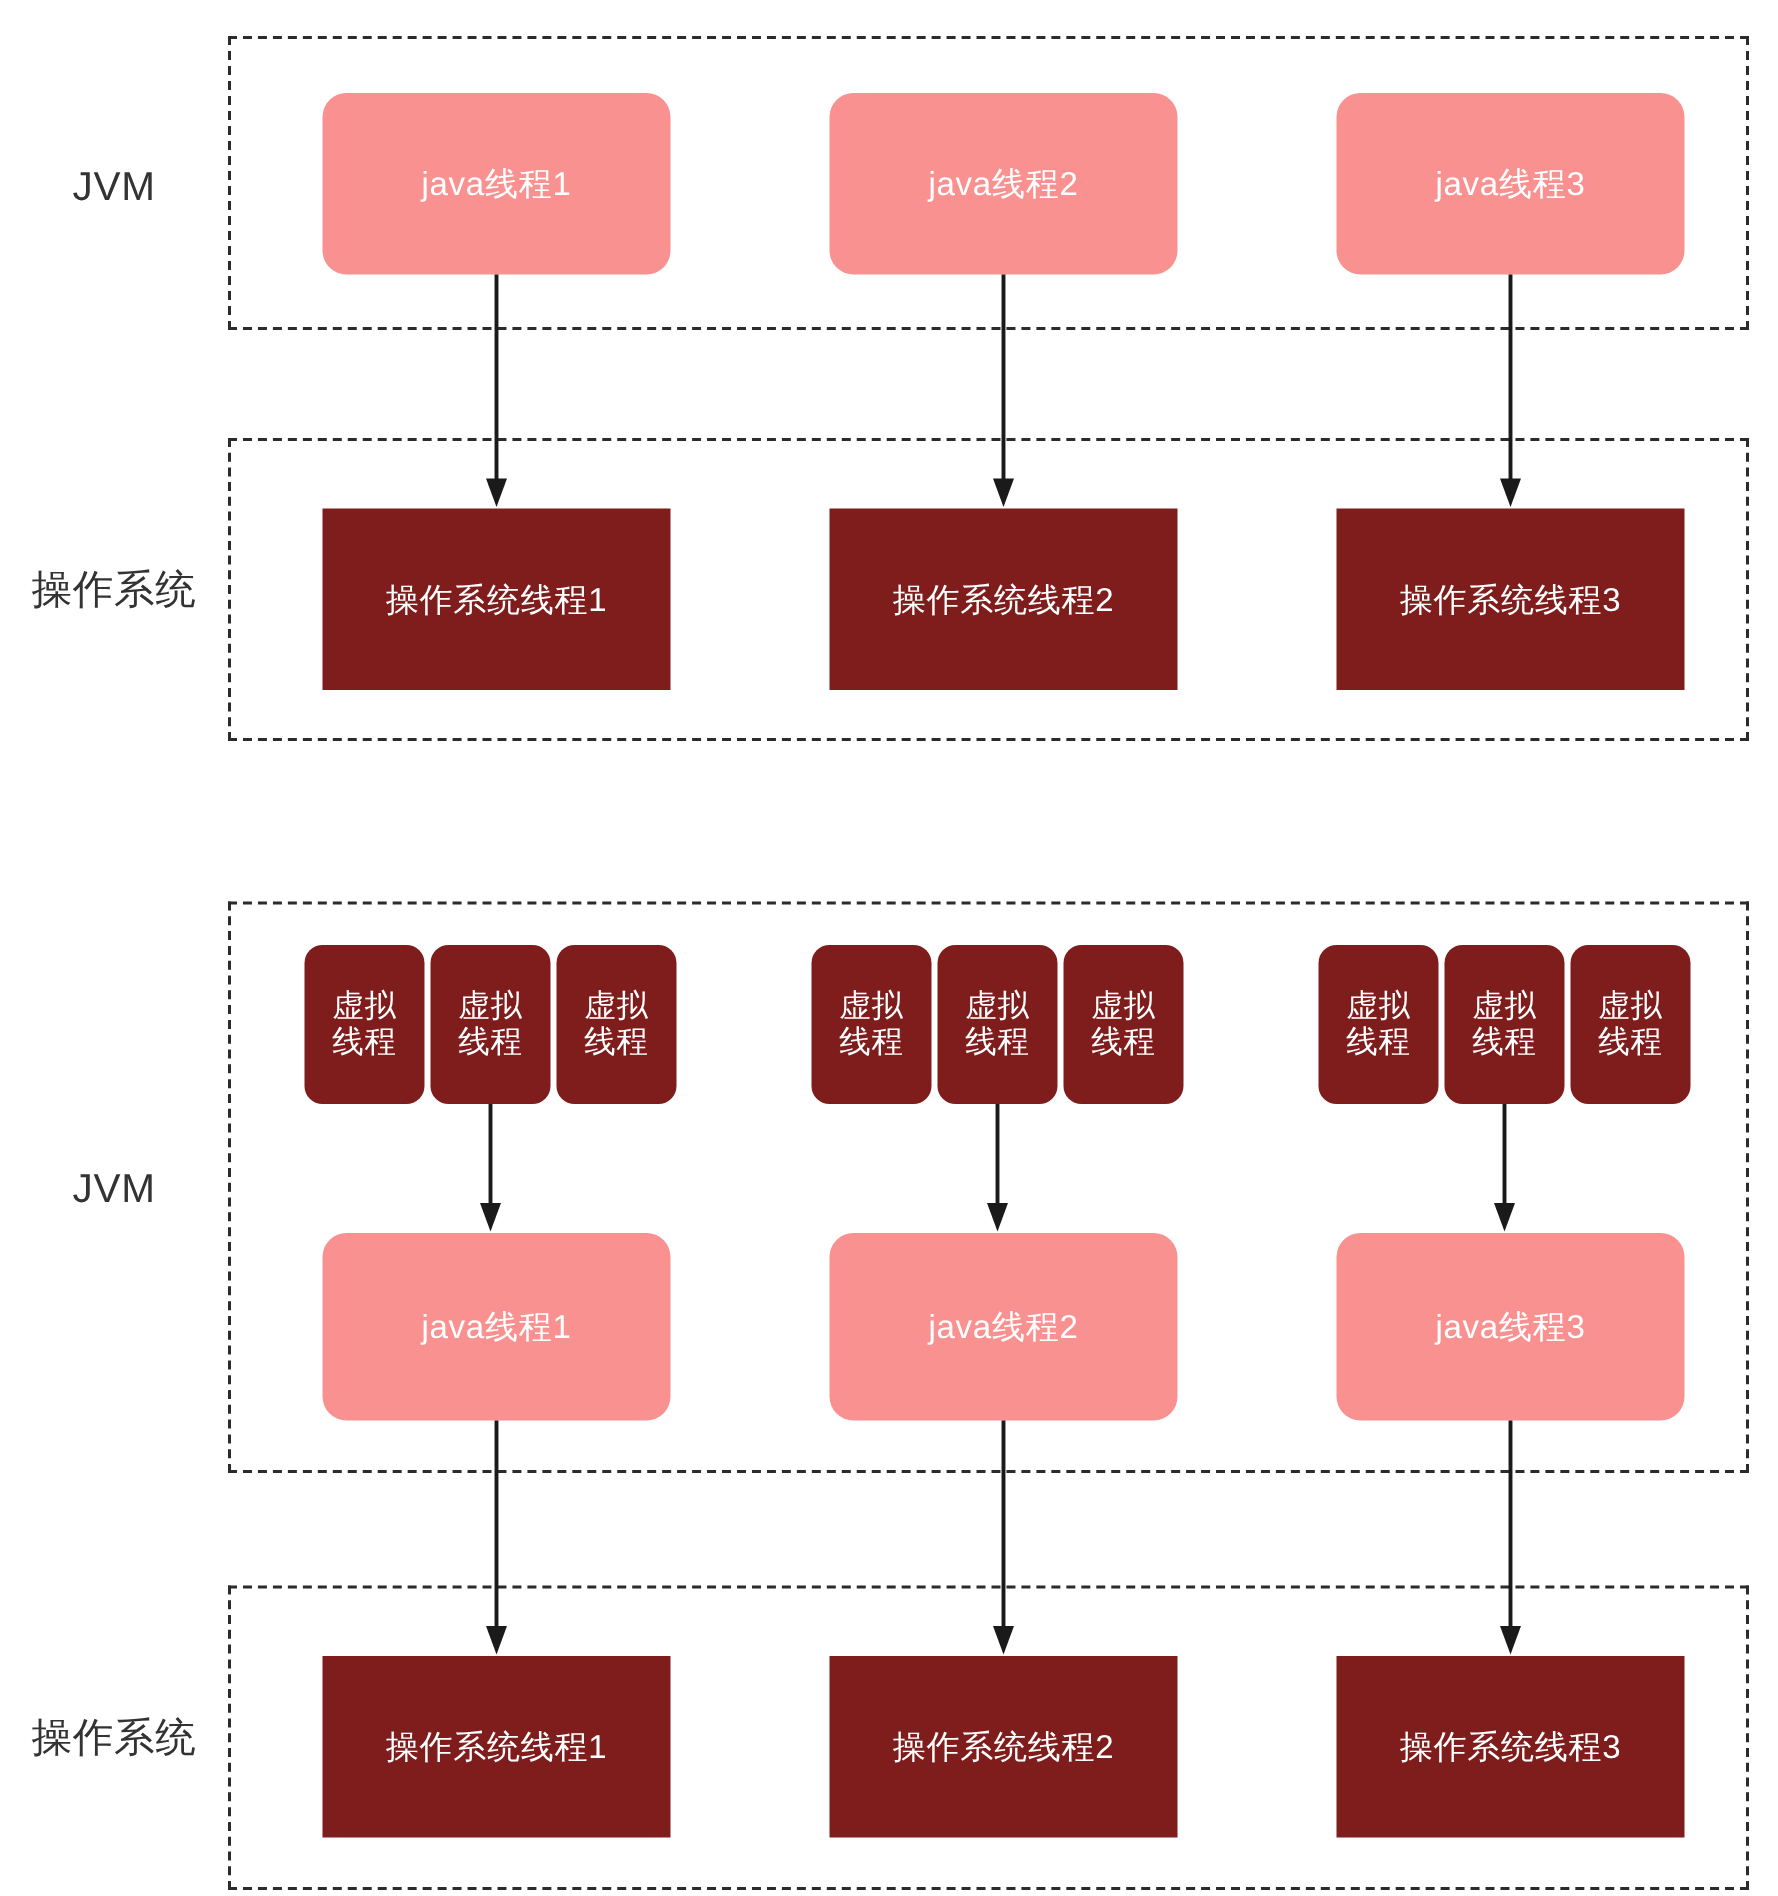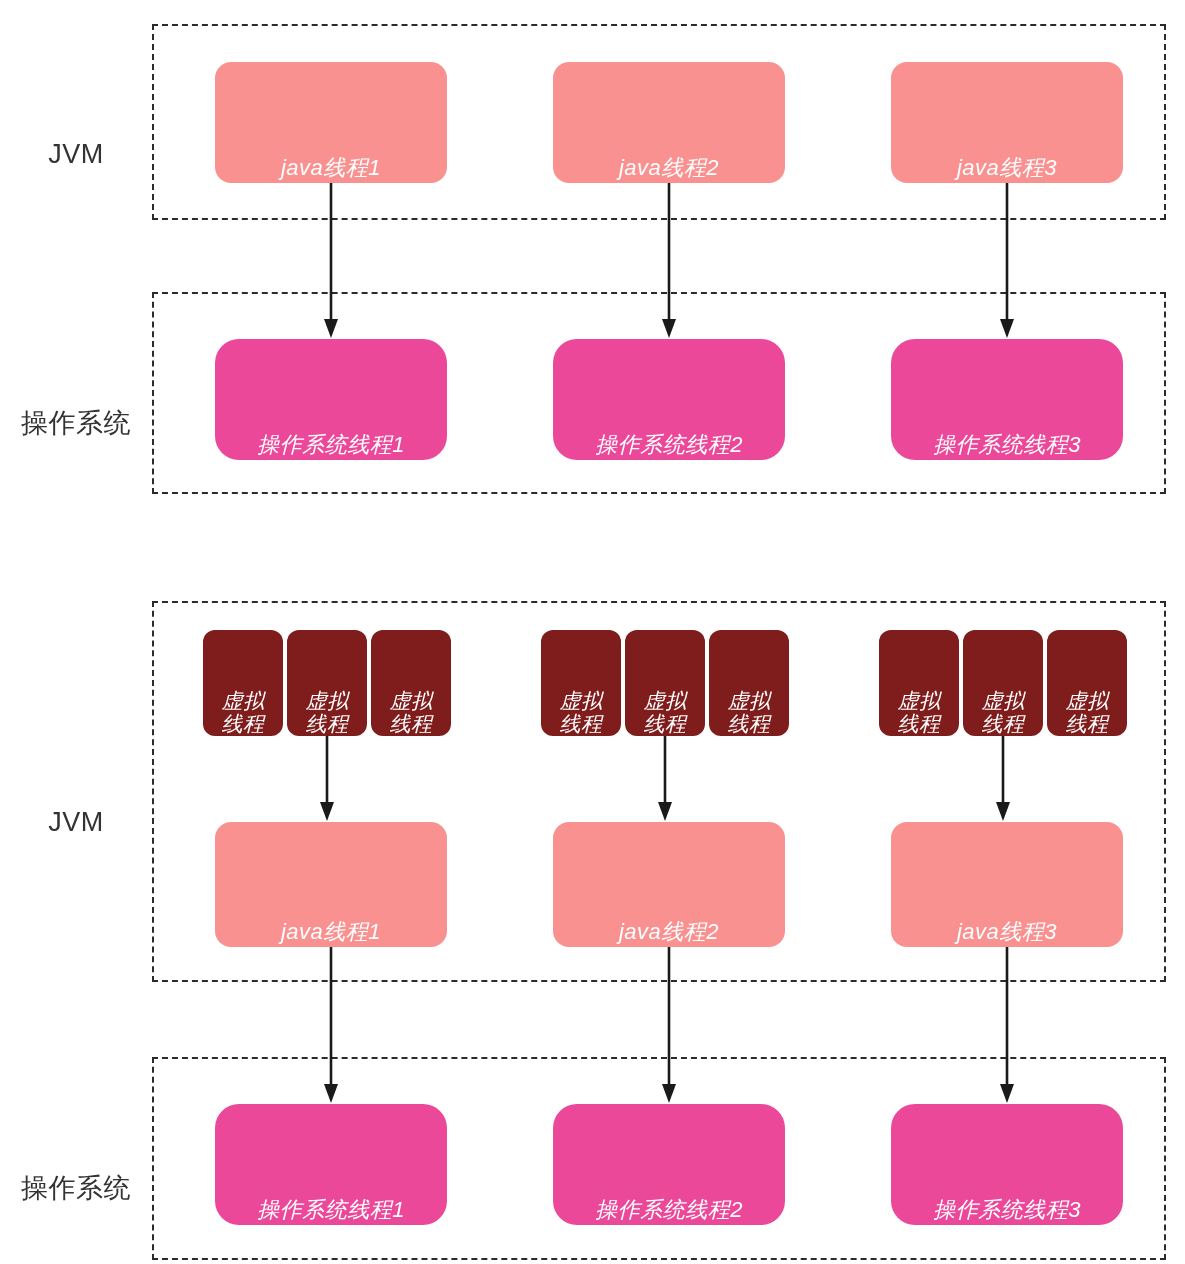--- a/index.html
+++ b/index.html
@@ -26,43 +26,41 @@
   }
   
   .side-label {
     position: absolute;
     color: #333333;
     font-size: 27px;
     line-height: 1.1;
     white-space: nowrap;
     text-align: center;
     letter-spacing: 0.5px;
-    margin-top: 30px;
   }
   
   .node {
     position: absolute;
     box-sizing: border-box;
     display: flex;
-    align-items: flex-end;
+    align-items: center;
     justify-content: center;
     text-align: center;
     color: #ffffff;
     font-size: 22px;
     letter-spacing: 0.5px;
     border-radius: 14px;
-    font-style: italic;
   }
   .node.java-thread {
     background: #FA9191;
     border-radius: 16px;
   }
   .node.os-thread {
-    background: #ec4899;
-    border-radius: 24px;
+    background: #7f1d1d;
+    border-radius: 0;
   }
   .node.virtual-thread {
     background: #7f1d1d;
     border-radius: 12px;
     font-size: 21px;
     line-height: 1.12;
     padding: 0 2px;
   }
   .node .node-text {
     display: block;

